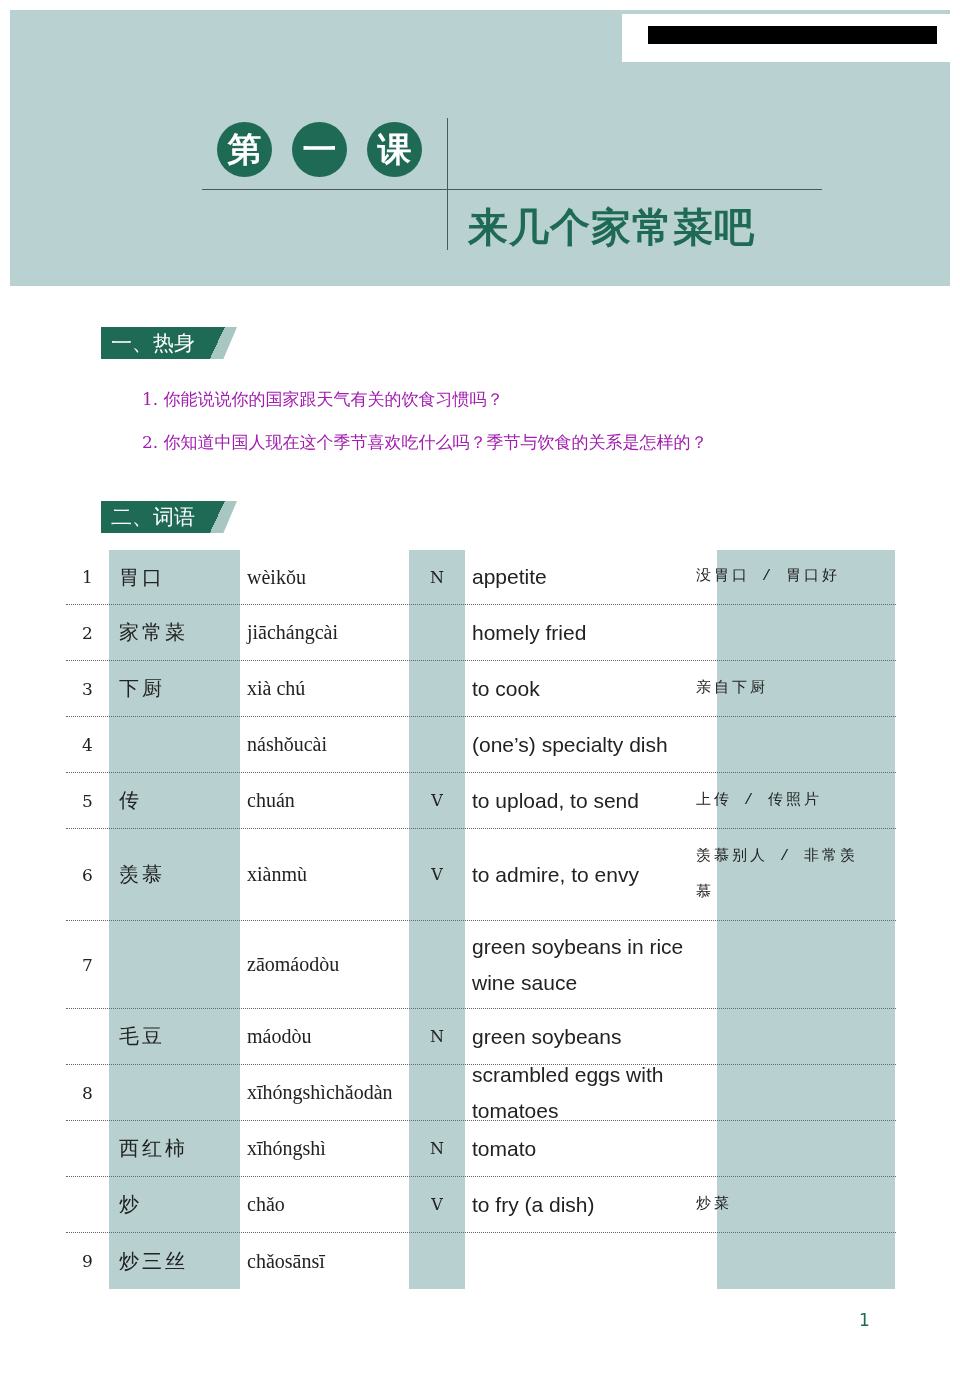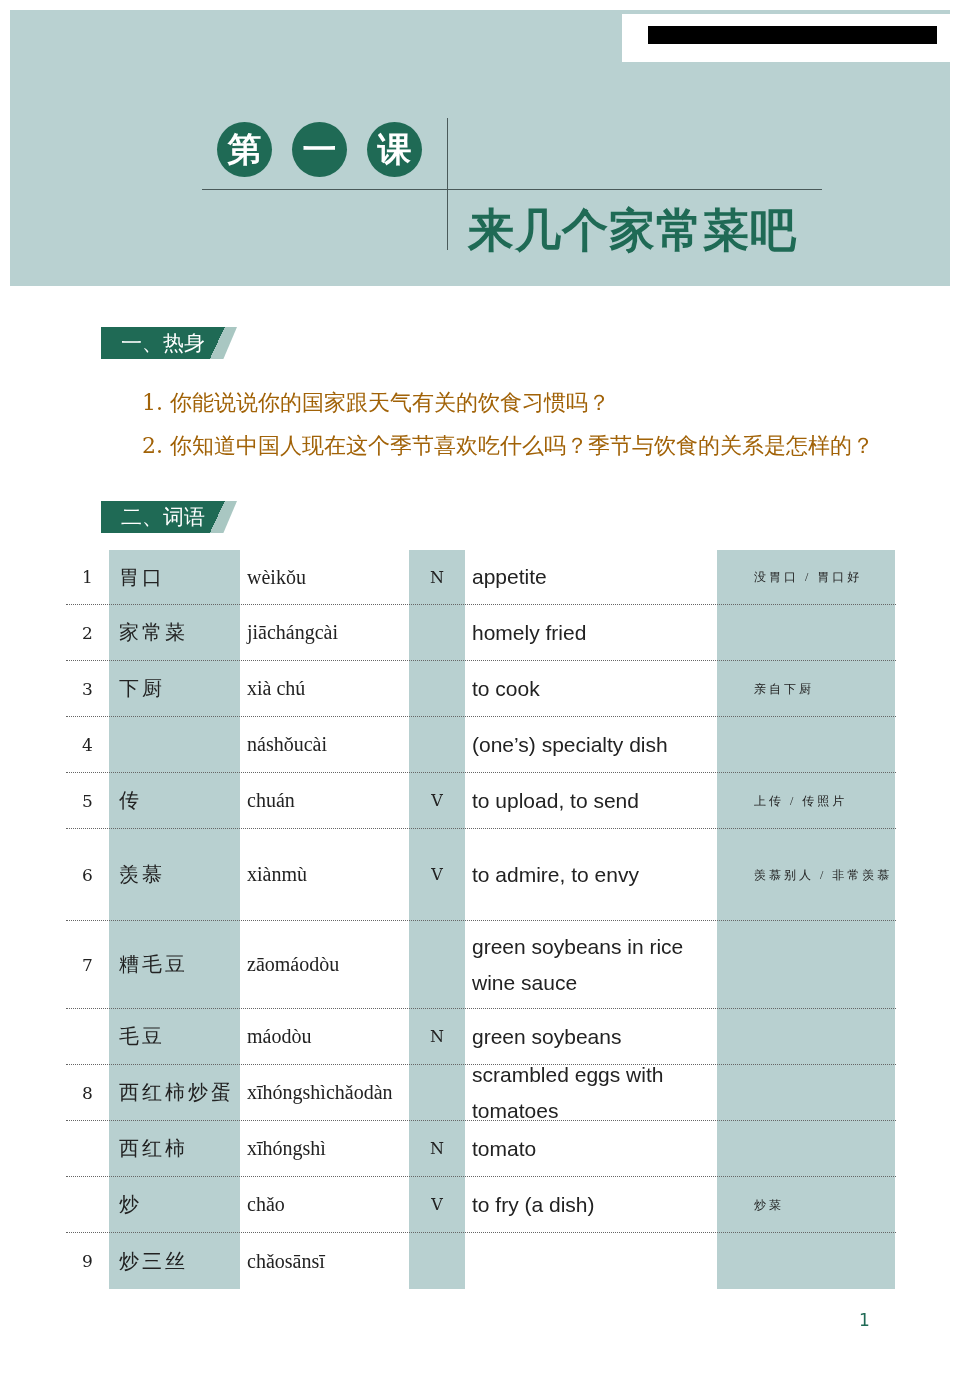--- a/index.html
+++ b/index.html
@@ -31,35 +31,35 @@
       position: absolute; left: 202px; top: 189px; width: 620px; height: 0;
       border-top: 1.5px solid #4a5a5a;
     }
     .v-rule {
       position: absolute; left: 447px; top: 118px; width: 0; height: 132px;
       border-left: 1.5px solid #4a5a5a;
     }
     .lesson-title {
       position: absolute; left: 468px; top: 200px;
       font-family: "DejaVu Sans", sans-serif; font-weight: bold;
-      font-size: 46px; color: #1f6a55; letter-spacing: 1px;
+      font-size: 40px; color: #1f6a55; letter-spacing: 1px;
     }
 
     .section-tag {
       position: absolute; left: 101px; height: 32px; width: 136px;
       background: linear-gradient(115deg, #1f6a55 0%, #1f6a55 82%, #a9c7c2 82%, #a9c7c2 100%);
       clip-path: polygon(0 0, 100% 0, 90% 100%, 0 100%);
       color: #fff; font-family: "DejaVu Sans", sans-serif;
-      font-size: 21px; line-height: 32px; padding-left: 20px;
+      font-size: 21px; line-height: 32px; padding-left: 10px;
     }
     .tag-1 { top: 327px; }
     .tag-2 { top: 501px; }
 
     .question {
-      position: absolute; left: 142px; font-size: 22px; color: #a16207;
+      position: absolute; left: 142px; font-size: 17px; color: #a21caf;
       font-family: "DejaVu Serif", serif;
     }
     .q1 { top: 388px; }
     .q2 { top: 431px; }
 
     
     .vocab {
       position: absolute; left: 66px; top: 550px; width: 830px;
     }
     .col-shade {
@@ -72,21 +72,21 @@
       position: absolute; left: 0; width: 830px;
       border-bottom: 1.5px dotted #666;
     }
     .vrow.last { border-bottom: none; }
     .cell { position: absolute; top: 0; height: 100%; display: flex; align-items: center; }
     .c-num { left: 0; width: 43px; justify-content: center; font-size: 17px; font-family: "DejaVu Serif", serif; }
     .c-zh { left: 53px; width: 125px; font-size: 20px; font-family: "DejaVu Serif", serif; letter-spacing: 3px; }
     .c-py { left: 181px; width: 162px; font-size: 20px; font-family: Liberation Serif, serif; }
     .c-pos { left: 343px; width: 56px; justify-content: center; font-size: 16px; font-family: "DejaVu Serif", serif; }
     .c-en { left: 406px; width: 240px; font-size: 21px; font-family: Liberation Sans, sans-serif; line-height: 36px; }
-    .c-ex { left: 688px; width: 168px; font-size: 12px; font-family: Liberation Serif, serif; letter-spacing: 3px; line-height: 36px; }
+    .c-ex { left: 630px; width: 168px; font-size: 15px; font-family: Liberation Mono, monospace; letter-spacing: 3px; line-height: 36px; }
 
     .page-number {
       position: absolute; left: 859px; top: 1310px;
       font-family: "DejaVu Sans", sans-serif; font-size: 17px; color: #1f6a55;
     }
   </style>
 </head>
 <body>
 
 <div class="header-band"></div>
@@ -154,37 +154,35 @@
     <div class="vrow" style="top: 279px; height: 92px;">
       <div class="cell c-num">6</div>
       <div class="cell c-zh">羡慕</div>
       <div class="cell c-py">xiànmù</div>
       <div class="cell c-pos">V</div>
       <div class="cell c-en">to admire, to envy</div>
       <div class="cell c-ex">羡慕别人 / 非常羡慕</div>
     </div>
     <div class="vrow" style="top: 371px; height: 88px;">
       <div class="cell c-num">7</div>
-      <div class="cell c-zh">糟毛豆</div>
       <div class="cell c-py">zāomáodòu</div>
       <div class="cell c-pos"></div>
       <div class="cell c-en">green soybeans in rice wine sauce</div>
       <div class="cell c-ex"></div>
     </div>
     <div class="vrow" style="top: 459px; height: 56px;">
       <div class="cell c-num"></div>
       <div class="cell c-zh">毛豆</div>
       <div class="cell c-py">máodòu</div>
       <div class="cell c-pos">N</div>
       <div class="cell c-en">green soybeans</div>
       <div class="cell c-ex"></div>
     </div>
     <div class="vrow" style="top: 515px; height: 56px;">
       <div class="cell c-num">8</div>
-      <div class="cell c-zh">西红柿炒蛋</div>
       <div class="cell c-py">xīhóngshìchǎodàn</div>
       <div class="cell c-pos"></div>
       <div class="cell c-en">scrambled eggs with tomatoes</div>
       <div class="cell c-ex"></div>
     </div>
     <div class="vrow" style="top: 571px; height: 56px;">
       <div class="cell c-num"></div>
       <div class="cell c-zh">西红柿</div>
       <div class="cell c-py">xīhóngshì</div>
       <div class="cell c-pos">N</div>

